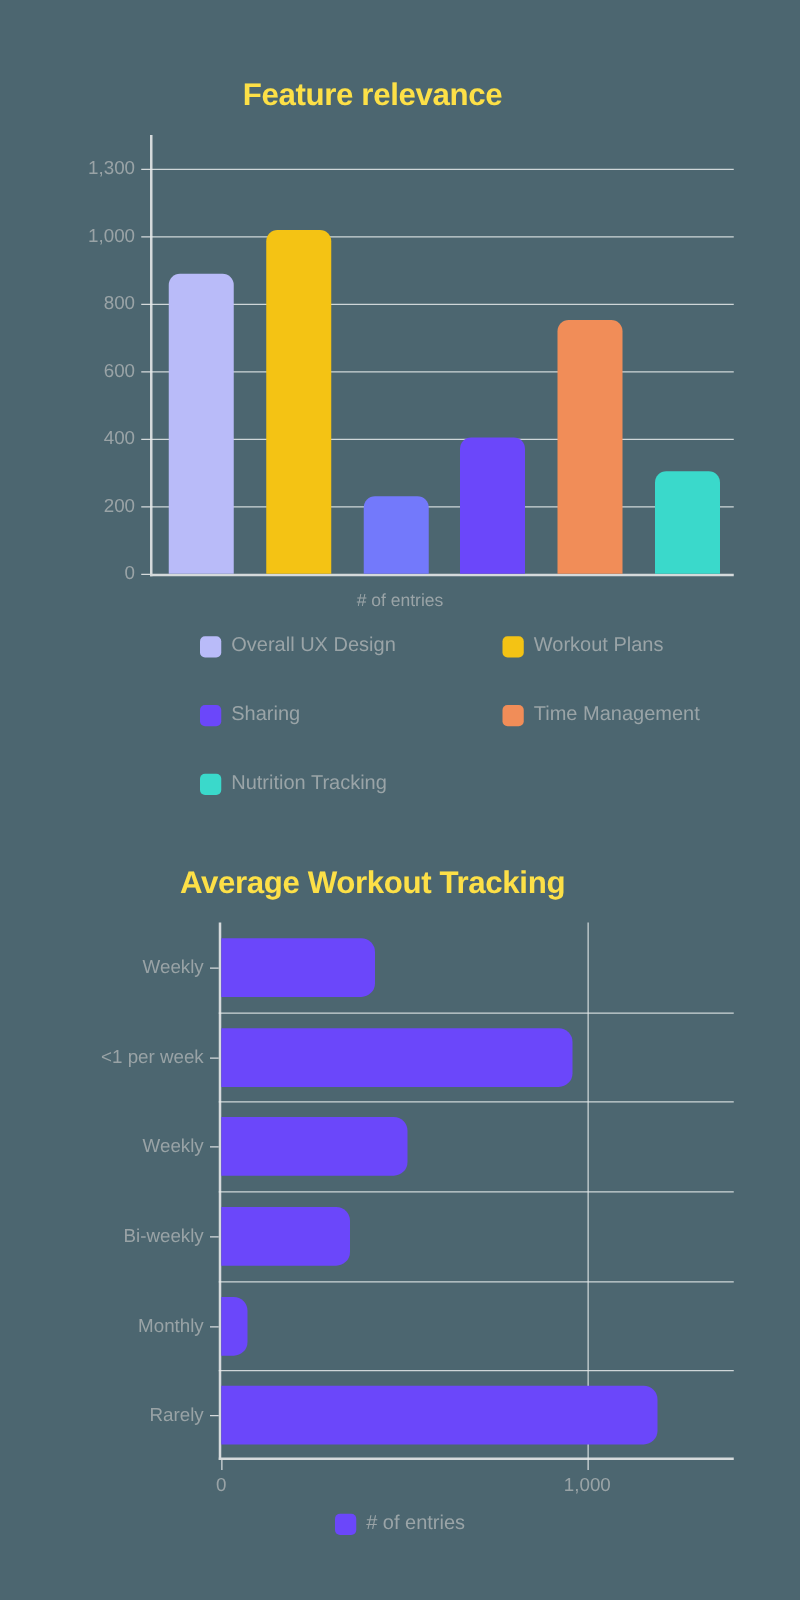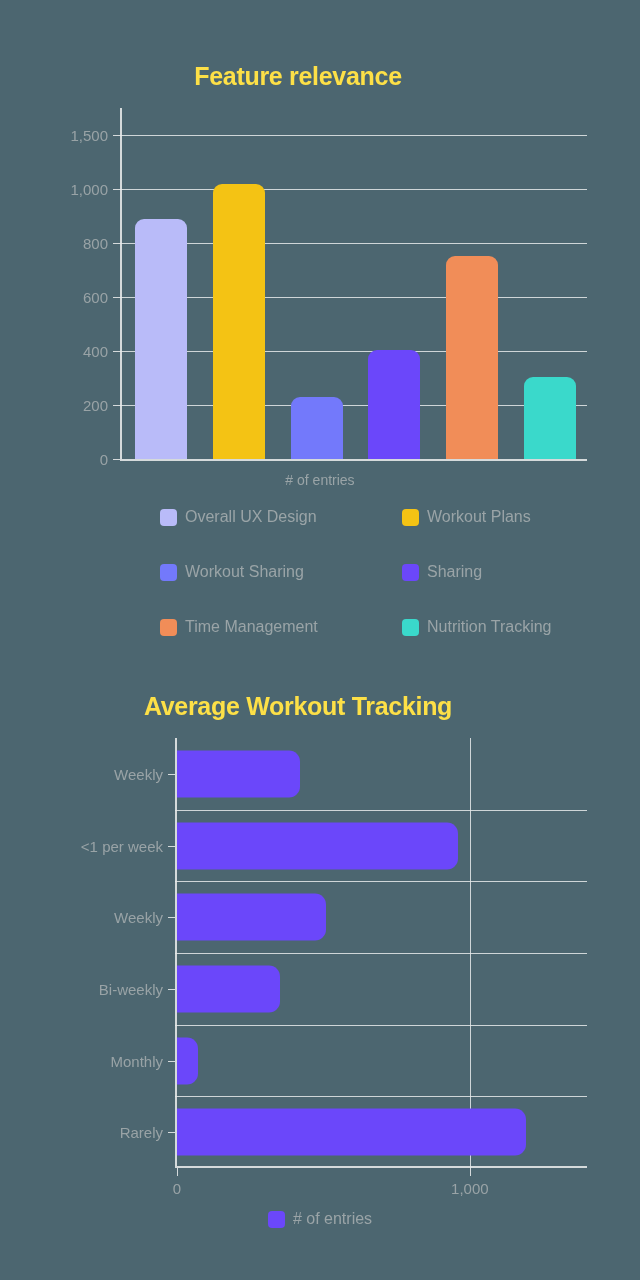--- a/index.html
+++ b/index.html
@@ -237,21 +237,21 @@
         <div class="gridline" style="top: 27px;"></div>
         <div class="tickmark-y" style="top: 27px;"></div>
       </div>
     <div id="c1-ylabels">
         <div class="ylabel" style="top: 351px;">0</div>
         <div class="ylabel" style="top: 297px;">200</div>
         <div class="ylabel" style="top: 243px;">400</div>
         <div class="ylabel" style="top: 189px;">600</div>
         <div class="ylabel" style="top: 135px;">800</div>
         <div class="ylabel" style="top: 81px;">1,000</div>
-        <div class="ylabel" style="top: 27px;">1,500</div>
+        <div class="ylabel" style="top: 27px;">1,300</div>
       </div>
     <div id="c1-bars">
         <div class="bar-v" title="Overall UX Design: 890" style="left: 14.9167px; width: 52px; height: 240.3px; background: rgb(185, 187, 249);"></div>
         <div class="bar-v" title="Workout Plans: 1020" style="left: 92.75px; width: 52px; height: 275.4px; background: rgb(244, 195, 20);"></div>
         <div class="bar-v" title="Workout Sharing: 230" style="left: 170.583px; width: 52px; height: 62.1px; background: rgb(115, 121, 251);"></div>
         <div class="bar-v" title="Badges: 405" style="left: 248.417px; width: 52px; height: 109.35px; background: rgb(107, 71, 250);"></div>
         <div class="bar-v" title="Time Management: 752" style="left: 326.25px; width: 52px; height: 203.04px; background: rgb(241, 141, 88);"></div>
         <div class="bar-v" title="Nutrition Tracking: 305" style="left: 404.083px; width: 52px; height: 82.35px; background: rgb(58, 217, 203);"></div>
       </div>
   </div>
@@ -259,24 +259,20 @@
   <div class="axis-title-1"># of entries</div>
 
   <div class="legend1" id="c1-legend">
       <div class="legend-item">
         <span class="legend-swatch" style="background: rgb(185, 187, 249);"></span>
         <span class="legend-text">Overall UX Design</span>
       </div>
       <div class="legend-item">
         <span class="legend-swatch" style="background: rgb(244, 195, 20);"></span>
         <span class="legend-text">Workout Plans</span>
-      </div>
-      <div class="legend-item">
-        <span class="legend-swatch" style="background: rgb(115, 121, 251);"></span>
-        <span class="legend-text">Workout Sharing</span>
       </div>
       <div class="legend-item">
         <span class="legend-swatch" style="background: rgb(107, 71, 250);"></span>
         <span class="legend-text">Sharing</span>
       </div>
       <div class="legend-item">
         <span class="legend-swatch" style="background: rgb(241, 141, 88);"></span>
         <span class="legend-text">Time Management</span>
       </div>
       <div class="legend-item">

